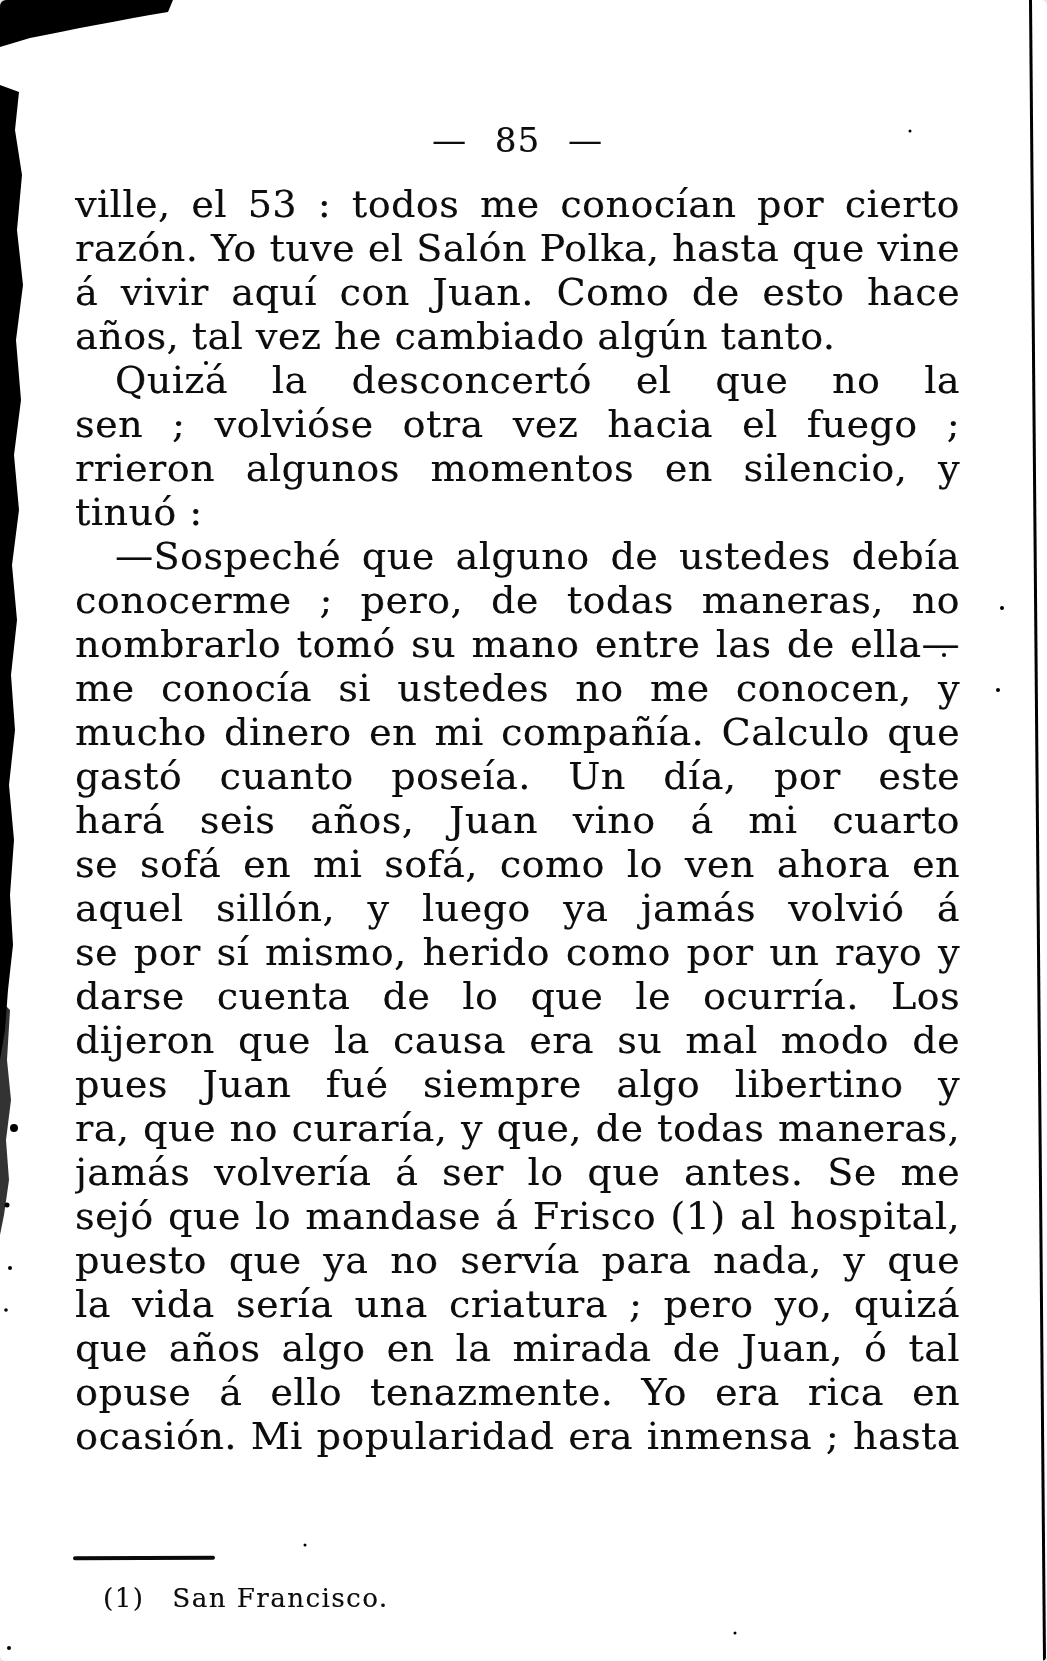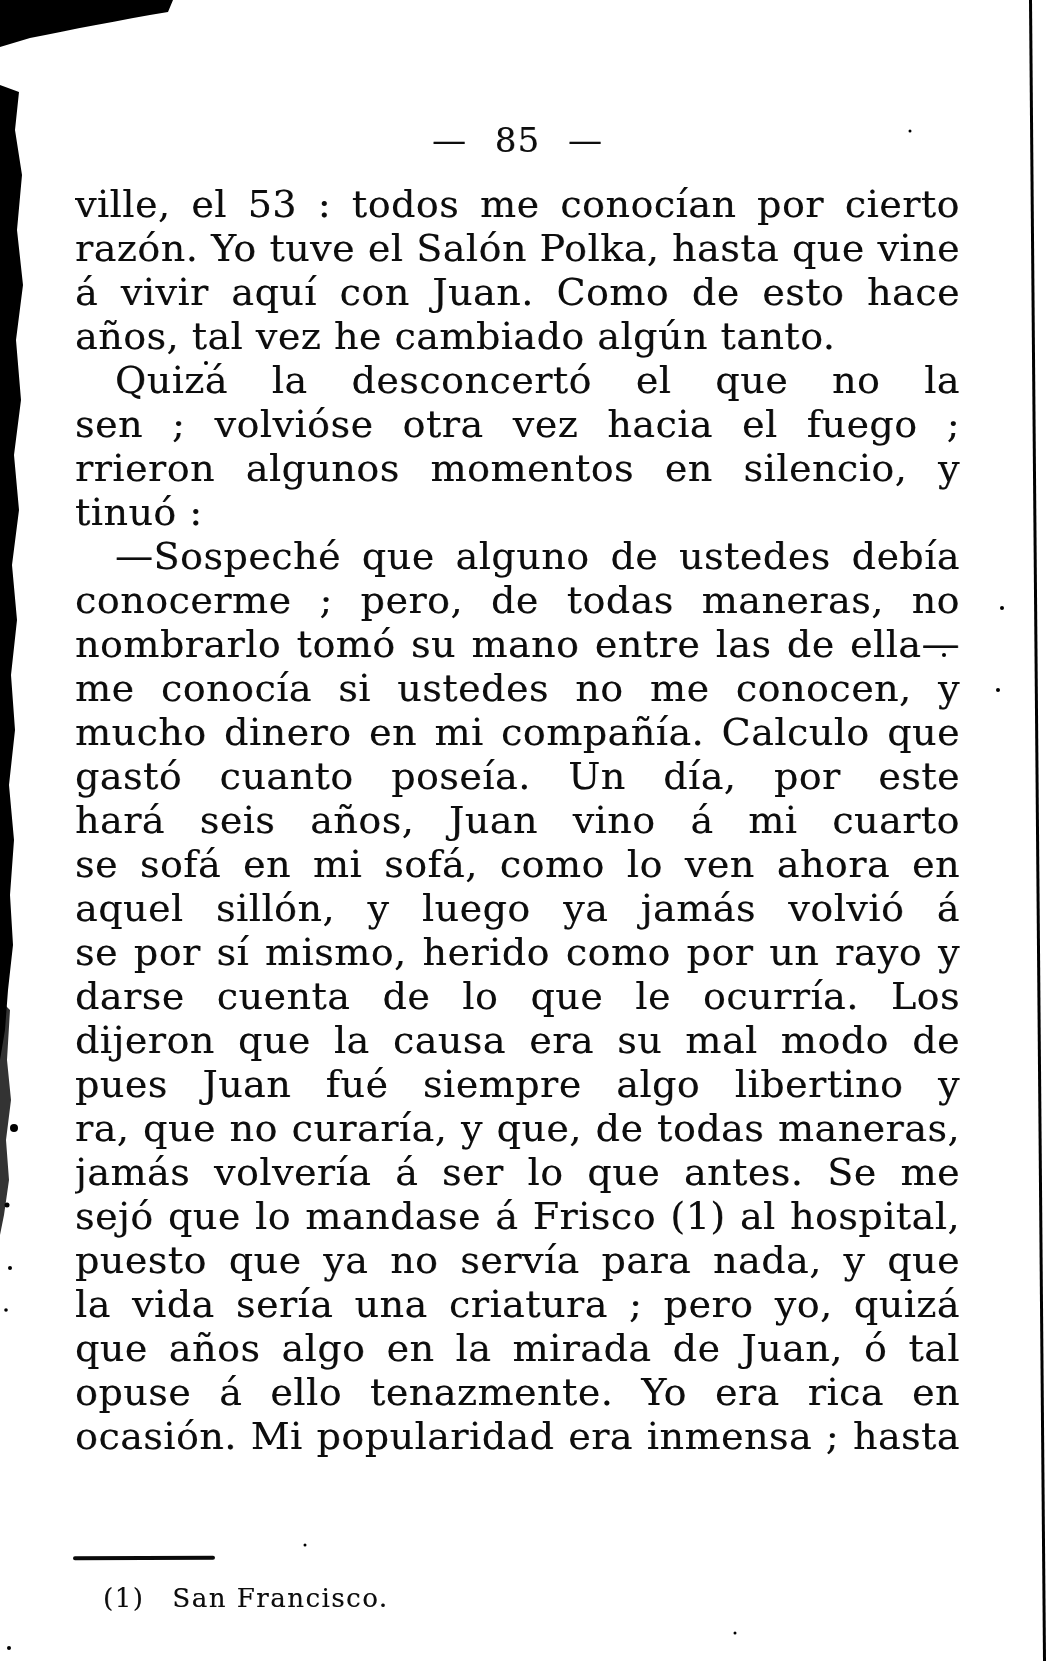--- a/index.html
+++ b/index.html
@@ -5,20 +5,21 @@
   html, body { margin: 0; padding: 0; background: #e8e8e8; }
   .page {
     position: relative;
     width: 1047px;
     height: 1661px;
     background: #ffffff;
     overflow: hidden;
     font-family: "DejaVu Serif", serif;
     color: #0d0d0d;
     text-shadow: 0.4px 0.4px 0 rgba(0,0,0,0.45);
+    border-radius: 6px;
   }
   .page-header {
     position: absolute;
     top: 120px;
     left: 75px;
     width: 885px;
     text-align: center;
     font-size: 34px;
     word-spacing: 16px;
     letter-spacing: 1px;

